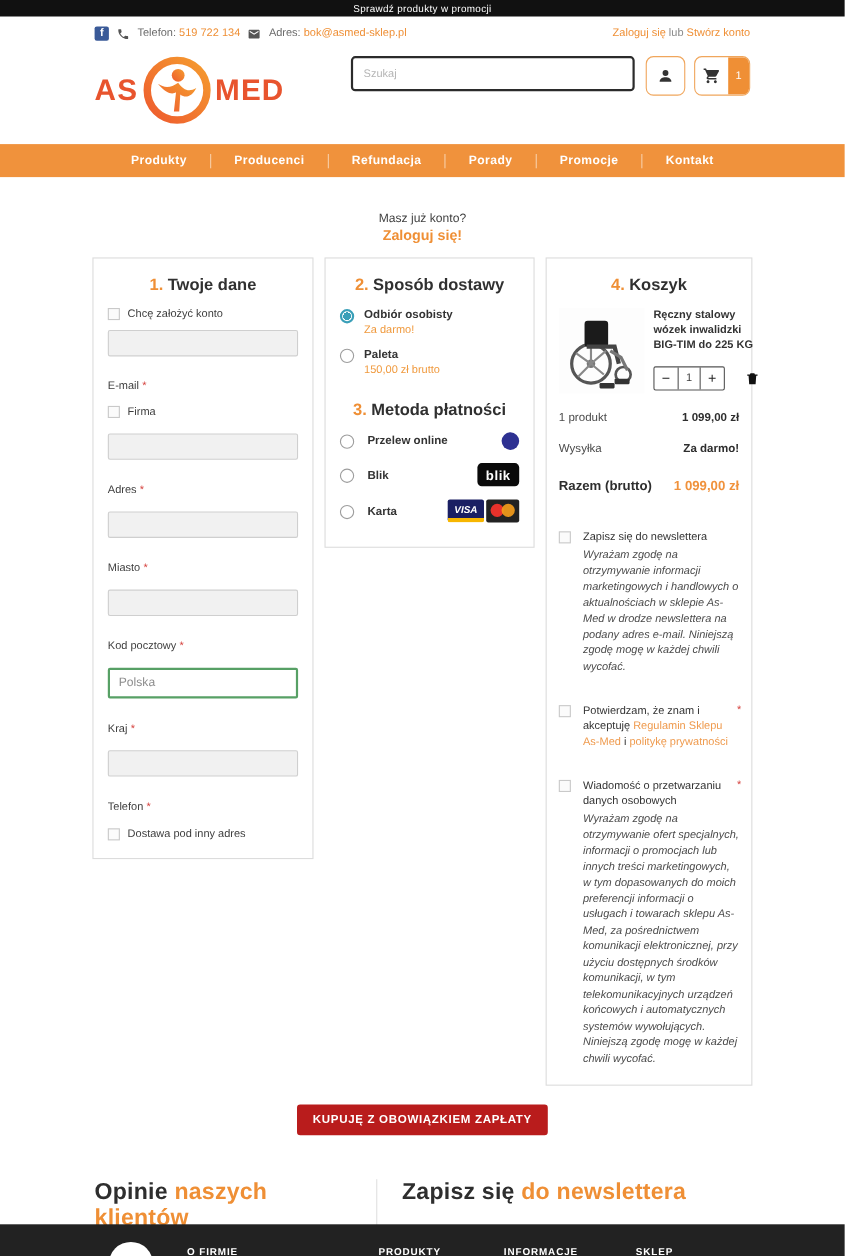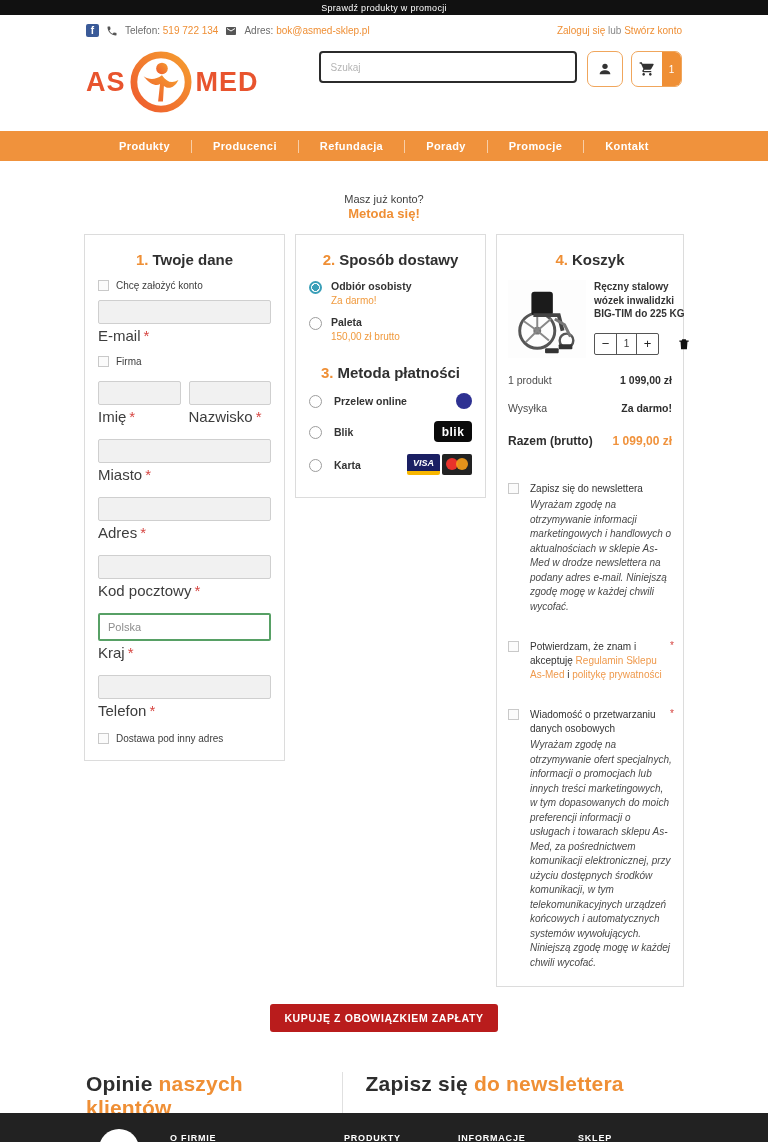--- a/index.html
+++ b/index.html
@@ -51,21 +51,21 @@
   .col3 { width:188px; padding:16px 11px 16px 11px; }
   .sec-title { text-align:center; font-size:15px; font-weight:bold; color:#303030; margin-bottom:12px; }
   .sec-num { color:#ef8f35; margin-right:4px; }
 
   .cb { display:flex; align-items:flex-start; gap:7px; margin:8px 0; }
   .cbbox { width:11px; height:11px; border:1px solid #c9c9c9; background:#fbfbfb; flex:none; margin-top:0px; cursor:pointer; }
   .cbl { font-size:10px; color:#3d3d3d; }
 
   .field { margin:9px 0 0 0; }
   .tinput { width:100%; height:24px; background:#f1f1f1; border:1px solid #cfcfcf; border-radius:2px; padding:0 6px; font-size:10px; color:#333; font-family:"Liberation Sans",sans-serif; }
-  .flabel { font-size:15px; color:#3d3d3d; margin-top:3px; }
+  .flabel { font-size:10px; color:#3d3d3d; margin-top:22px; }
   .req { color:#d64541; margin-left:3px; }
   .two { display:flex; gap:8px; }
   .two .field { flex:1; }
   .country { width:100%; height:28px; background:#fff; border:2px solid #57a065; border-radius:2px; padding:0 8px; font-size:11px; color:#8d8d8d; font-family:"Liberation Sans",sans-serif; }
 
   
   .radio-row { display:flex; gap:9px; margin:6px 0 10px 0; }
   .radio { width:13px; height:13px; border-radius:50%; border:1px solid #9d9d9d; flex:none; margin-top:1px; background:#fff; cursor:pointer; }
   .radio.sel { border:2px solid #3a9fb8; background:radial-gradient(circle, #3a9fb8 0 3.5px, #fff 3.6px); }
   .ro-title { font-size:10.5px; font-weight:bold; color:#333; }
@@ -196,56 +196,46 @@
     <span class="nav-sep"></span>
   <span class="nav-item">Porady</span>
     <span class="nav-sep"></span>
   <span class="nav-item">Promocje</span>
     <span class="nav-sep"></span>
   <span class="nav-item">Kontakt</span>
 </div>
 
 <div class="login-prompt">
   <div class="lp1">Masz już konto?</div>
-  <div class="lp2">Metoda się!</div>
+  <div class="lp2">Zaloguj się!</div>
 </div>
 
 <div class="checkout">
 
   <div class="col col1">
     <div class="sec-title"><span class="sec-num">1.</span><span>Twoje dane</span></div>
     <label class="cb">
         <span class="cbbox"></span>
         <span class="cbl">Chcę założyć konto</span>
       </label>
     <div class="field">
       <input class="tinput" style="">
       <div class="flabel"><span>E-mail</span><span class="req">*</span></div>
     </div>
     <label class="cb" style="margin-top:12px;">
         <span class="cbbox"></span>
         <span class="cbl">Firma</span>
       </label>
-    <div class="two" style="margin-top:14px;">
-      <div class="field" style="margin:0;">
-        <input class="tinput" style="">
-        <div class="flabel"><span>Imię</span><span class="req">*</span></div>
-      </div>
-      <div class="field" style="margin:0;">
-        <input class="tinput" style="">
-        <div class="flabel"><span>Nazwisko</span><span class="req">*</span></div>
-      </div>
+    <div class="field" style="margin-top:14px;">
+      <input class="tinput" style="">
+      <div class="flabel"><span>Adres</span><span class="req">*</span></div>
     </div>
     <div class="field" style="margin-top:14px;">
       <input class="tinput" style="">
       <div class="flabel"><span>Miasto</span><span class="req">*</span></div>
-    </div>
-    <div class="field" style="margin-top:14px;">
-      <input class="tinput" style="">
-      <div class="flabel"><span>Adres</span><span class="req">*</span></div>
     </div>
     <div class="field" style="margin-top:14px;">
       <input class="tinput" style="">
       <div class="flabel"><span>Kod pocztowy</span><span class="req">*</span></div>
     </div>
     <div class="field" style="margin-top:14px;">
       <input class="country" value="Polska" style="">
       <div class="flabel"><span>Kraj</span><span class="req">*</span></div>
     </div>
     <div class="field" style="margin-top:14px;">

